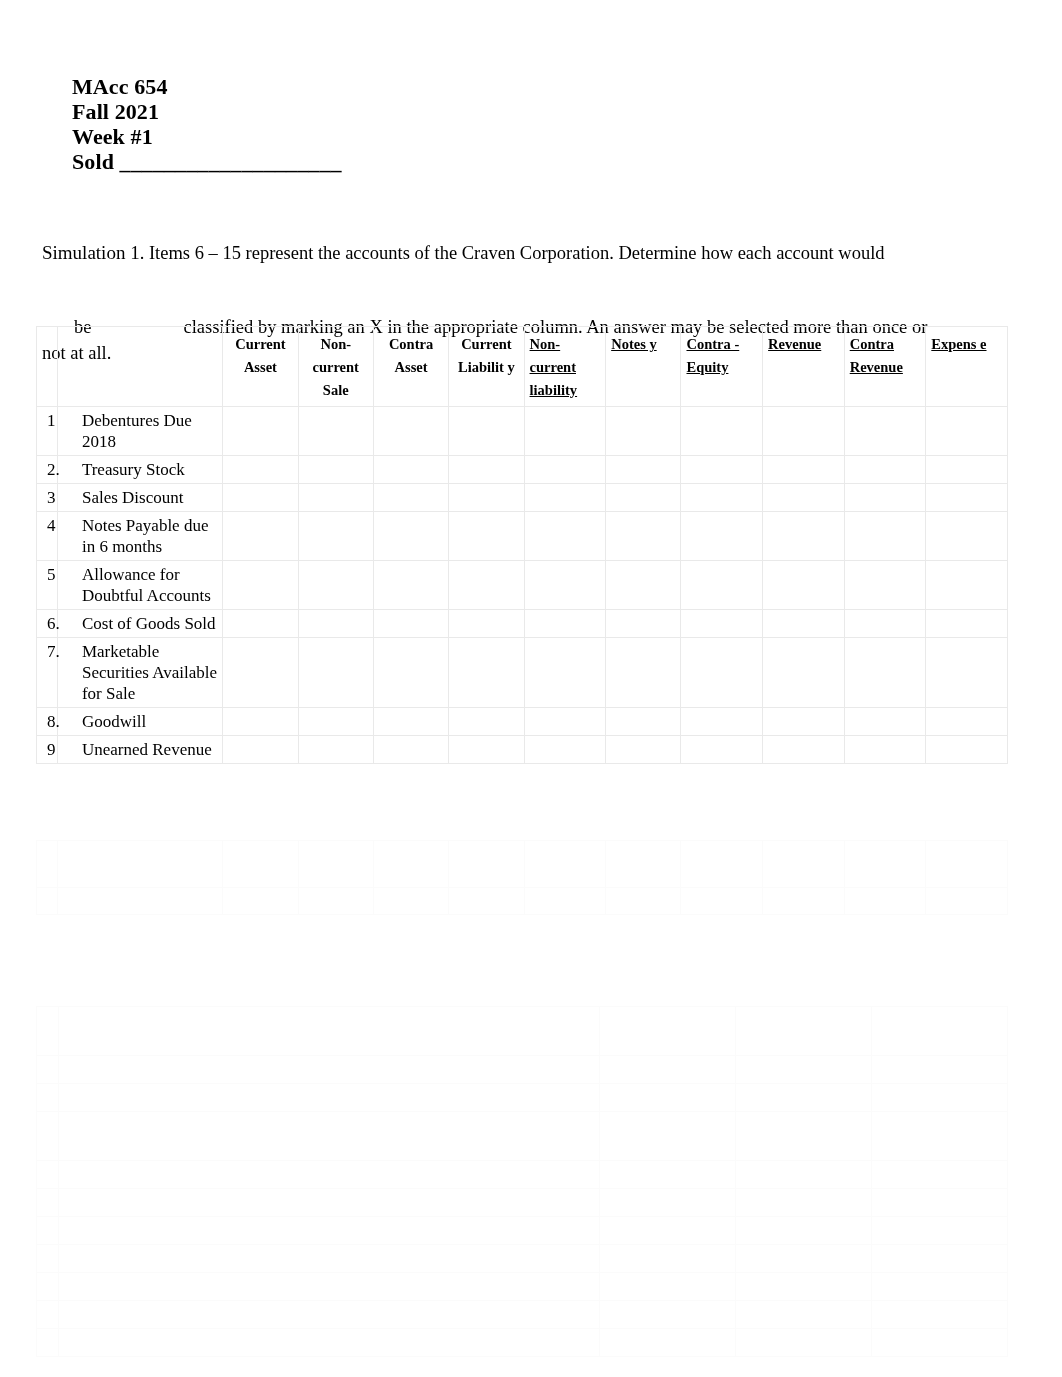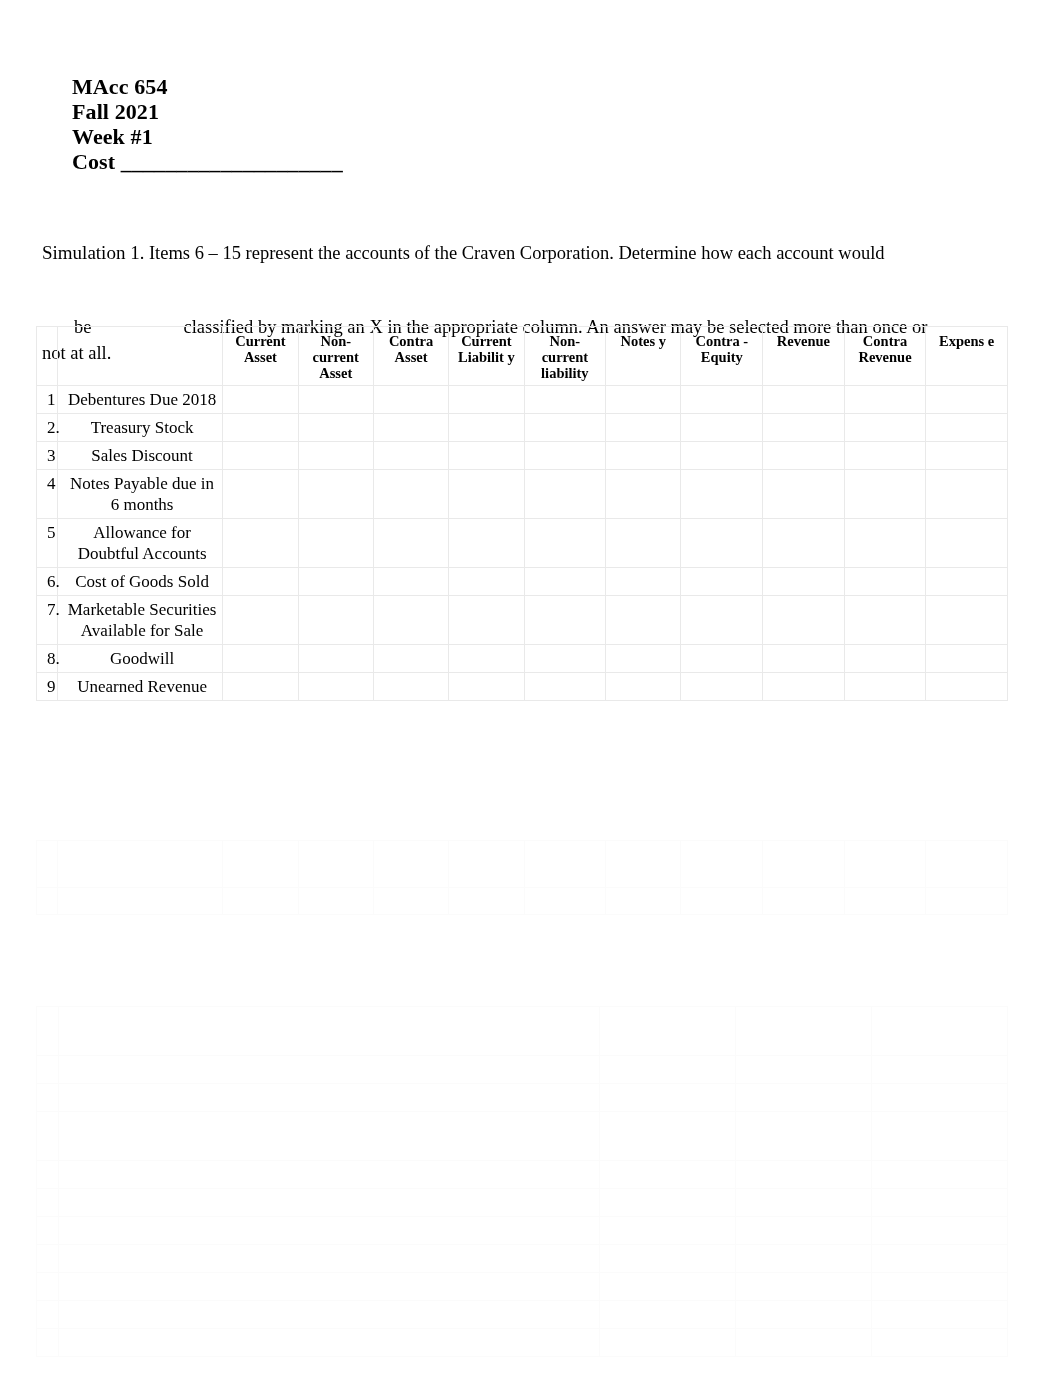--- a/index.html
+++ b/index.html
@@ -72,39 +72,39 @@
 
   
   #sim1-table {
     left: 36px;
     top: 326px;
     width: 972px;
   }
   #sim1-table th {
     font-weight: bold;
     font-size: 14.5px;
-    line-height: 16px;
+    line-height: 23px;
     padding: 6px 5px 4px 5px;
     vertical-align: top;
   }
   #sim1-table th.h-center { text-align: center; }
-  #sim1-table th.h-left   { text-align: center; }
+  #sim1-table th.h-left   { text-align: left; text-decoration: underline; }
   #sim1-table td {
     font-size: 17px;
     line-height: 21px;
     padding: 3px 4px 3px 6px;
   }
   #sim1-table td.num {
     text-align: left;
     padding-left: 10px;
     white-space: nowrap;
   }
   #sim1-table td.acct {
-    text-align: center;
-    padding-left: 8px;
+    text-align: left;
+    padding-left: 24px;
   }
   #sim1-table td.mark { }
 
   
   .c-blank1 { width: 20px; }
   .c-blank2 { width: 158px; }
   .c-opt    { width: 72px; }
   .c-opt-w  { width: 78px; }
 
   
@@ -160,21 +160,21 @@
 </style>
 </head>
 <body>
 
 <div class="page">
 
   <div class="doc-header">
     <div>MAcc 654</div>
     <div>Fall 2021</div>
     <div>Week #1</div>
-    <div>Cost ____________________</div>
+    <div>Sold ____________________</div>
   </div>
 
   <div class="sim-intro">
     <span class="lead">Simulation 1</span><span>. Items 6 – 15 represent the accounts of the Craven Corporation. Determine how each account would</span>
     <span class="indent-line"><span>be</span><span class="tab-gap"></span><span>classified by marking an X in the appropriate column. An answer may be selected more than once or</span></span>
     <span>not at all.</span>
   </div>
 
   <table class="grid" id="sim1-table">
     <colgroup>
@@ -189,21 +189,21 @@
         <col class="c-opt-w">
         <col class="c-opt-w">
       <col class="c-opt-w">
         <col class="c-opt-w">
     </colgroup>
     <thead>
       <tr>
         <th class="h-left"></th>
         <th class="h-left"></th>
         <th class="h-center">Current Asset</th>
-        <th class="h-center">Non-current Asset</th>
+        <th class="h-center">Non-current Sale</th>
         <th class="h-center">Contra Asset</th>
         <th class="h-center">Current Liabilit y</th>
         <th class="h-left">Non-current liability</th>
         <th class="h-left">Notes y</th>
         <th class="h-left">Contra -Equity</th>
         <th class="h-left">Revenue</th>
         <th class="h-left">Contra Revenue</th>
         <th class="h-left">Expens e</th>
       </tr>
     </thead>

